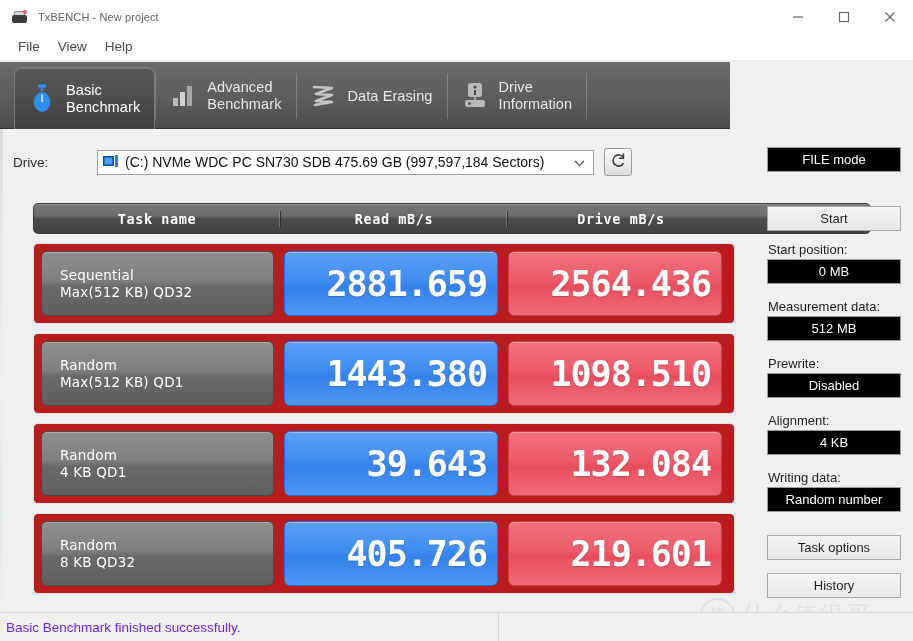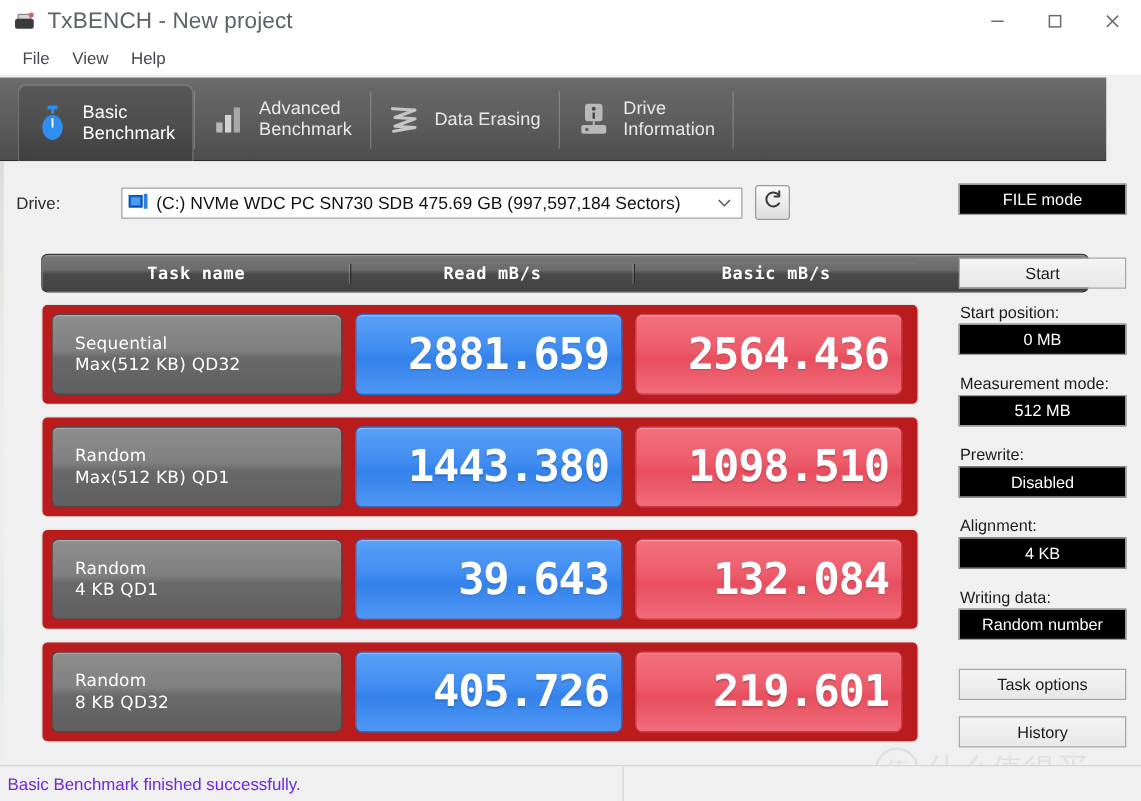--- a/index.html
+++ b/index.html
@@ -55,21 +55,21 @@
   }
   .title-icon .tb-dot {
     position: absolute;
     left: 12px; top: 2px;
     width: 4px; height: 4px;
     background: #e06060;
     border-radius: 50%;
   }
   .title-text {
     margin-left: 9px;
-    font-size: 18px;
+    font-size: 11px;
     color: #5d6168;
     white-space: nowrap;
     letter-spacing: 0.1px;
   }
   .win-controls {
     position: absolute;
     right: 0; top: 0;
     height: 33px;
     display: flex;
   }
@@ -100,21 +100,21 @@
     font-size: 13.5px;
     color: #44484e;
     padding: 2px 9px;
     white-space: nowrap;
   }
 
   
   .tabstrip {
     position: absolute;
     left: 0; top: 62px;
-    width: 885px;
+    width: 730px;
     height: 67px;
     background: linear-gradient(180deg,#6e6e6e 0%,#676767 12%,#5e5e5e 50%,#4d4d4d 100%);
     box-sizing: border-box;
     display: flex;
     align-items: flex-start;
     border-bottom: 1px solid #2e2e2e;
   }
   .tab {
     height: 58px;
     margin-top: 5px;
@@ -571,21 +571,21 @@
           </svg>
         </span>
       </div>
     </div>
 
     <div class="results">
 
       <div class="table-head">
         <div class="th th-task">Task name</div>
         <div class="th th-read">Read mB/s</div>
-        <div class="th th-write">Basic mB/s</div>
+        <div class="th th-write">Drive mB/s</div>
       </div>
 
       <div class="row">
         <div class="cell-task">
           <div class="task-l1">Sequential</div>
           <div class="task-l2">Max(512 KB) QD32</div>
         </div>
         <div class="cell-val cell-read">2881.659</div>
         <div class="cell-val cell-write">2564.436</div>
       </div>
@@ -617,21 +617,21 @@
         <div class="cell-val cell-write">219.601</div>
       </div>
 
     </div>
 
     <div class="sidebar">
       <div class="side-btn-dark" style="top:18px;">FILE mode</div>
       <div class="side-btn-light" style="top:77px;">Start</div>
       <div class="side-lbl" style="top:113px;">Start position:</div>
       <div class="side-btn-dark" style="top:130px;">0 MB</div>
-      <div class="side-lbl" style="top:170px;">Measurement mode:</div>
+      <div class="side-lbl" style="top:170px;">Measurement data:</div>
       <div class="side-btn-dark" style="top:187px;">512 MB</div>
       <div class="side-lbl" style="top:227px;">Prewrite:</div>
       <div class="side-btn-dark" style="top:244px;">Disabled</div>
       <div class="side-lbl" style="top:284px;">Alignment:</div>
       <div class="side-btn-dark" style="top:301px;">4 KB</div>
       <div class="side-lbl" style="top:341px;">Writing data:</div>
       <div class="side-btn-dark" style="top:358px;">Random number</div>
       <div class="side-btn-light" style="top:406px;">Task options</div>
       <div class="side-btn-light" style="top:444px;">History</div>
     </div>

